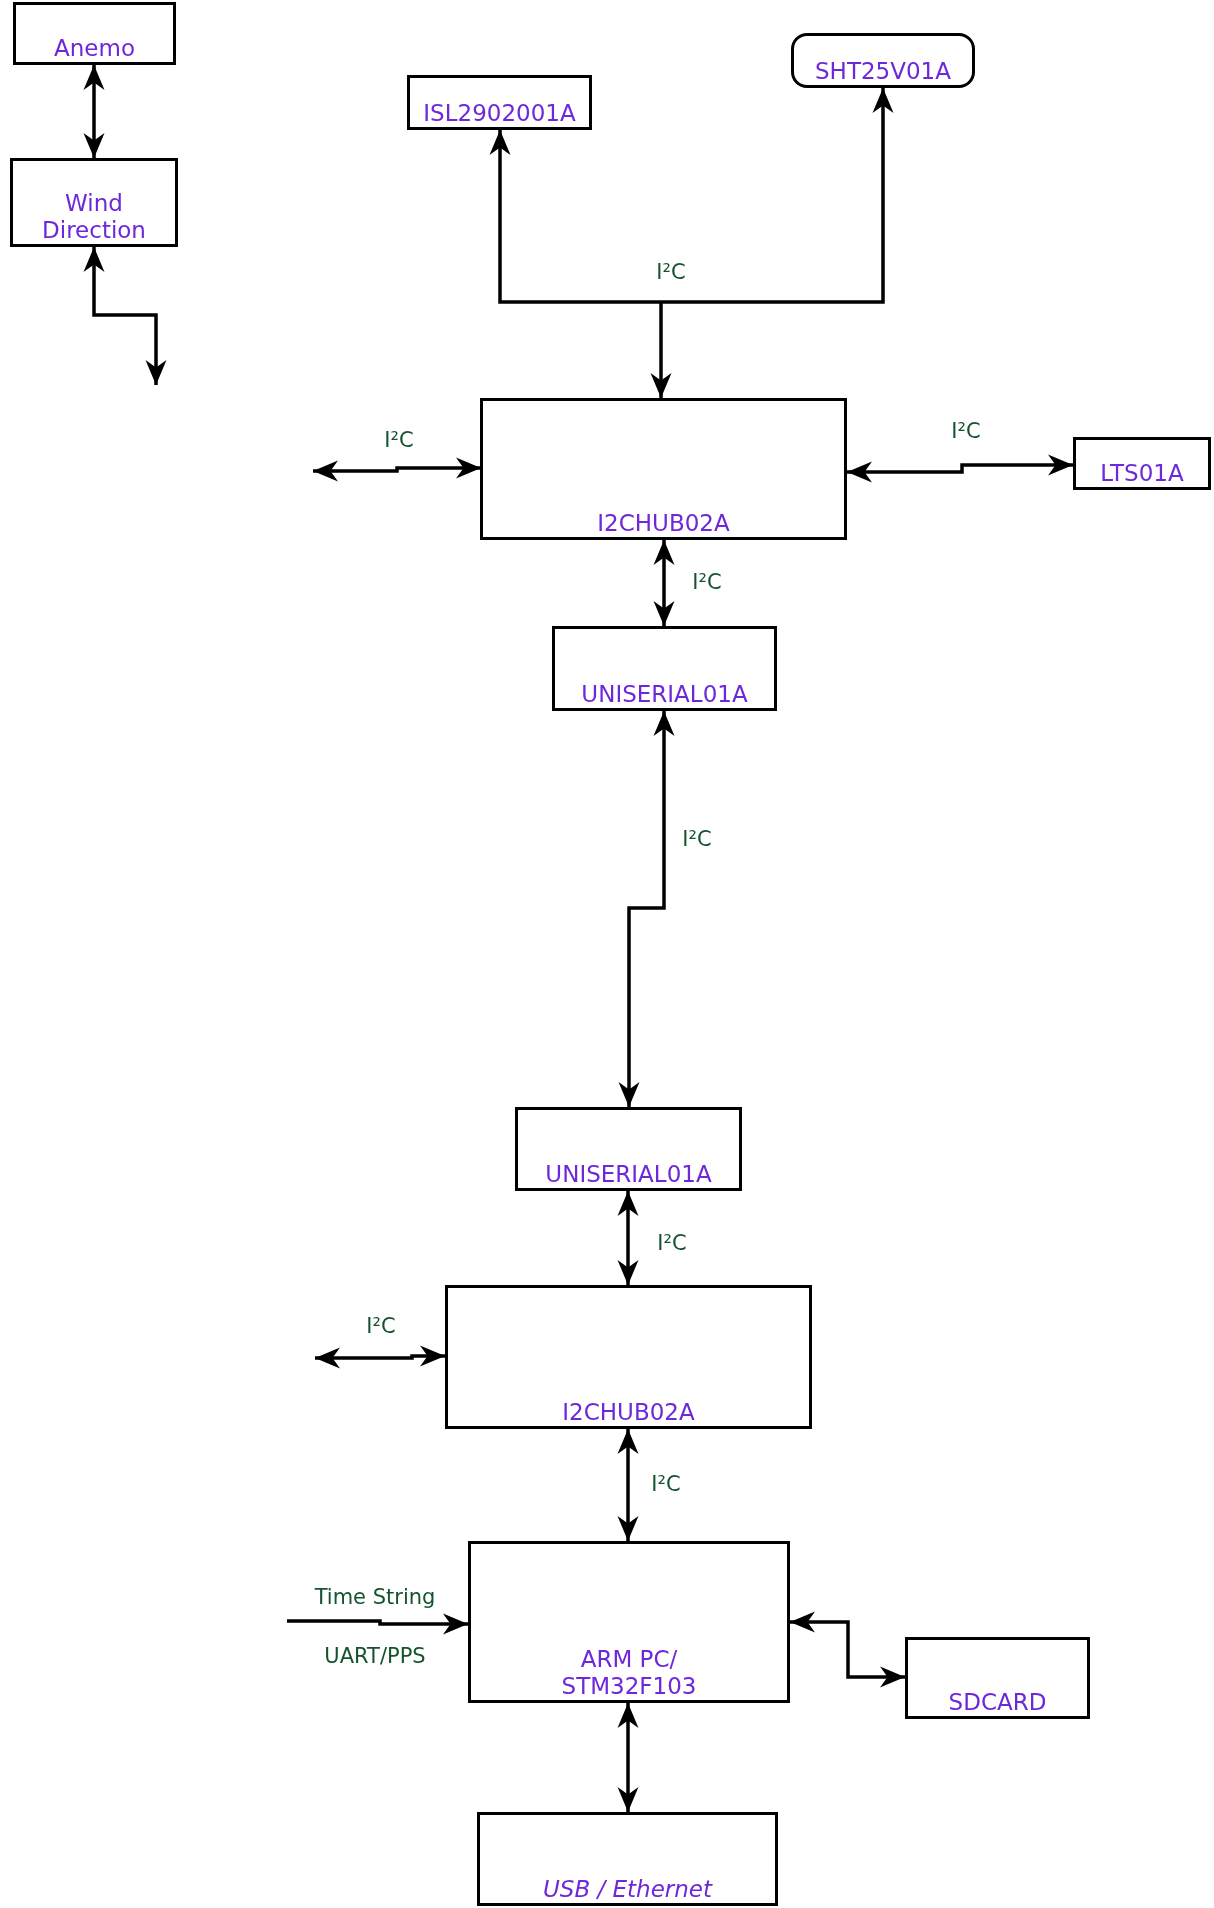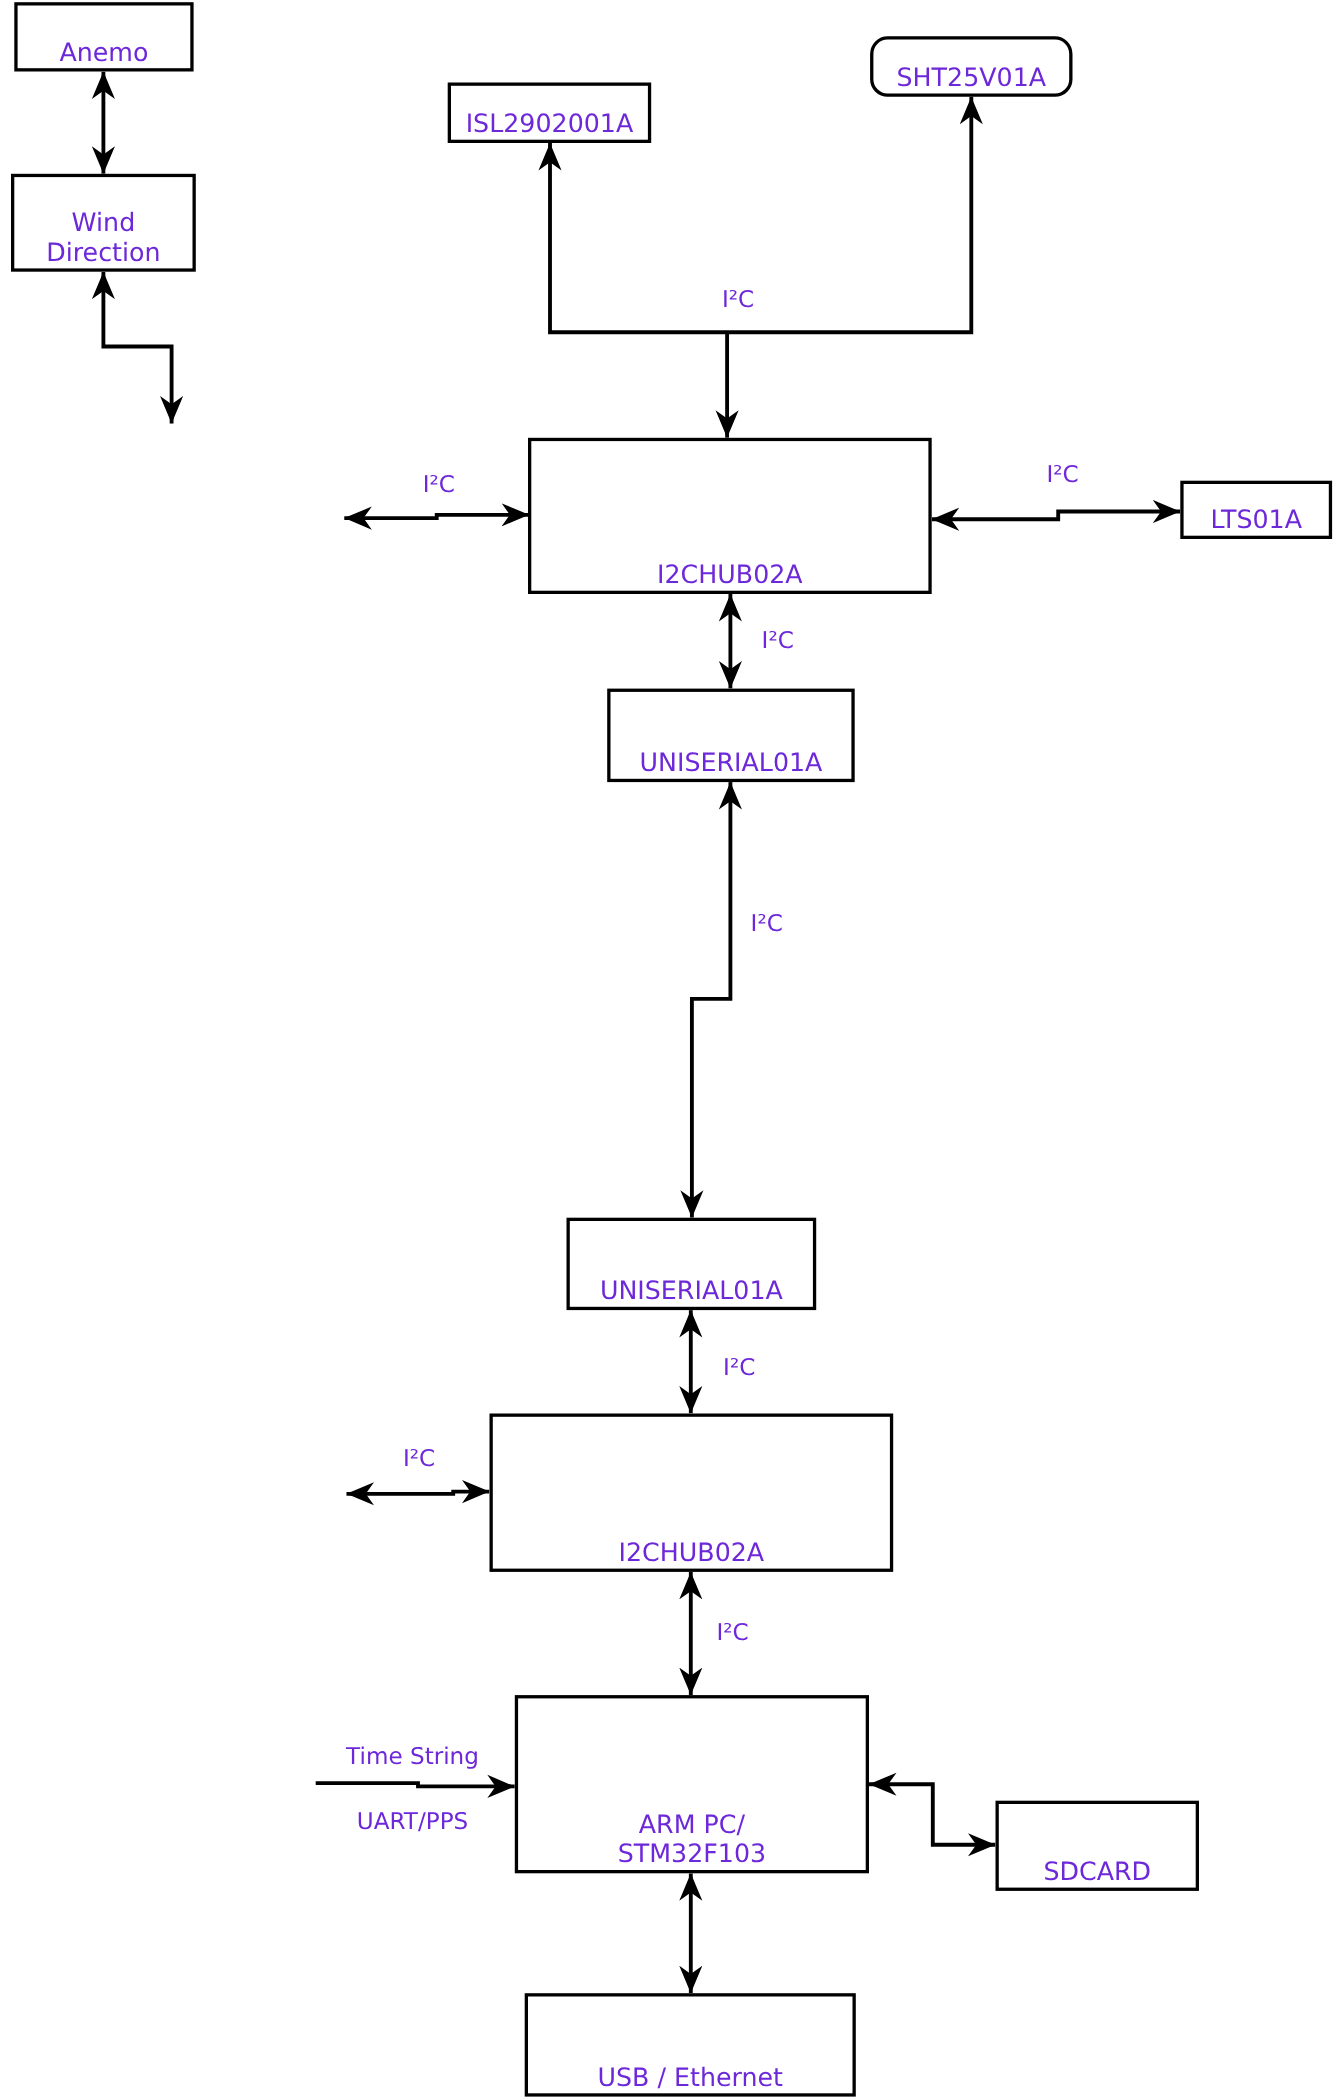--- a/index.html
+++ b/index.html
@@ -34,21 +34,21 @@
     justify-content: flex-end;
     text-align: center;
     color: #6d28d9;
     font-size: 23px;
     line-height: 27px;
     white-space: nowrap;
   }
   .edge-label {
     position: absolute;
     transform: translate(-50%, -50%);
-    color: #6d28d9;
+    color: #14532d;
     font-size: 21px;
     line-height: 22px;
     white-space: nowrap;
     background: transparent;
   }
 </style>
 </head>
 <body>
 
 <div class="diagram">
@@ -119,21 +119,21 @@
 
   <div class="node" style="left:468px; top:1541px; width:322px; height:162px;">
     <span>ARM PC/</span>
     <span>STM32F103</span>
   </div>
 
   <div class="node" style="left:905px; top:1637px; width:185px; height:82px;">
     <span>SDCARD</span>
   </div>
 
-  <div class="node" style="left:477px; top:1812px; width:301px; height:94px;">
+  <div class="node" style="left:477px; top:1812px; width:301px; height:94px;font-style:italic;">
     <span>USB / Ethernet</span>
   </div>
 
   <div class="edge-label" style="left:671px; top:272px;">I²C</div>
 
   <div class="edge-label" style="left:399px; top:440px;">I²C</div>
 
   <div class="edge-label" style="left:966px; top:431px;">I²C</div>
 
   <div class="edge-label" style="left:707px; top:582px;">I²C</div>

